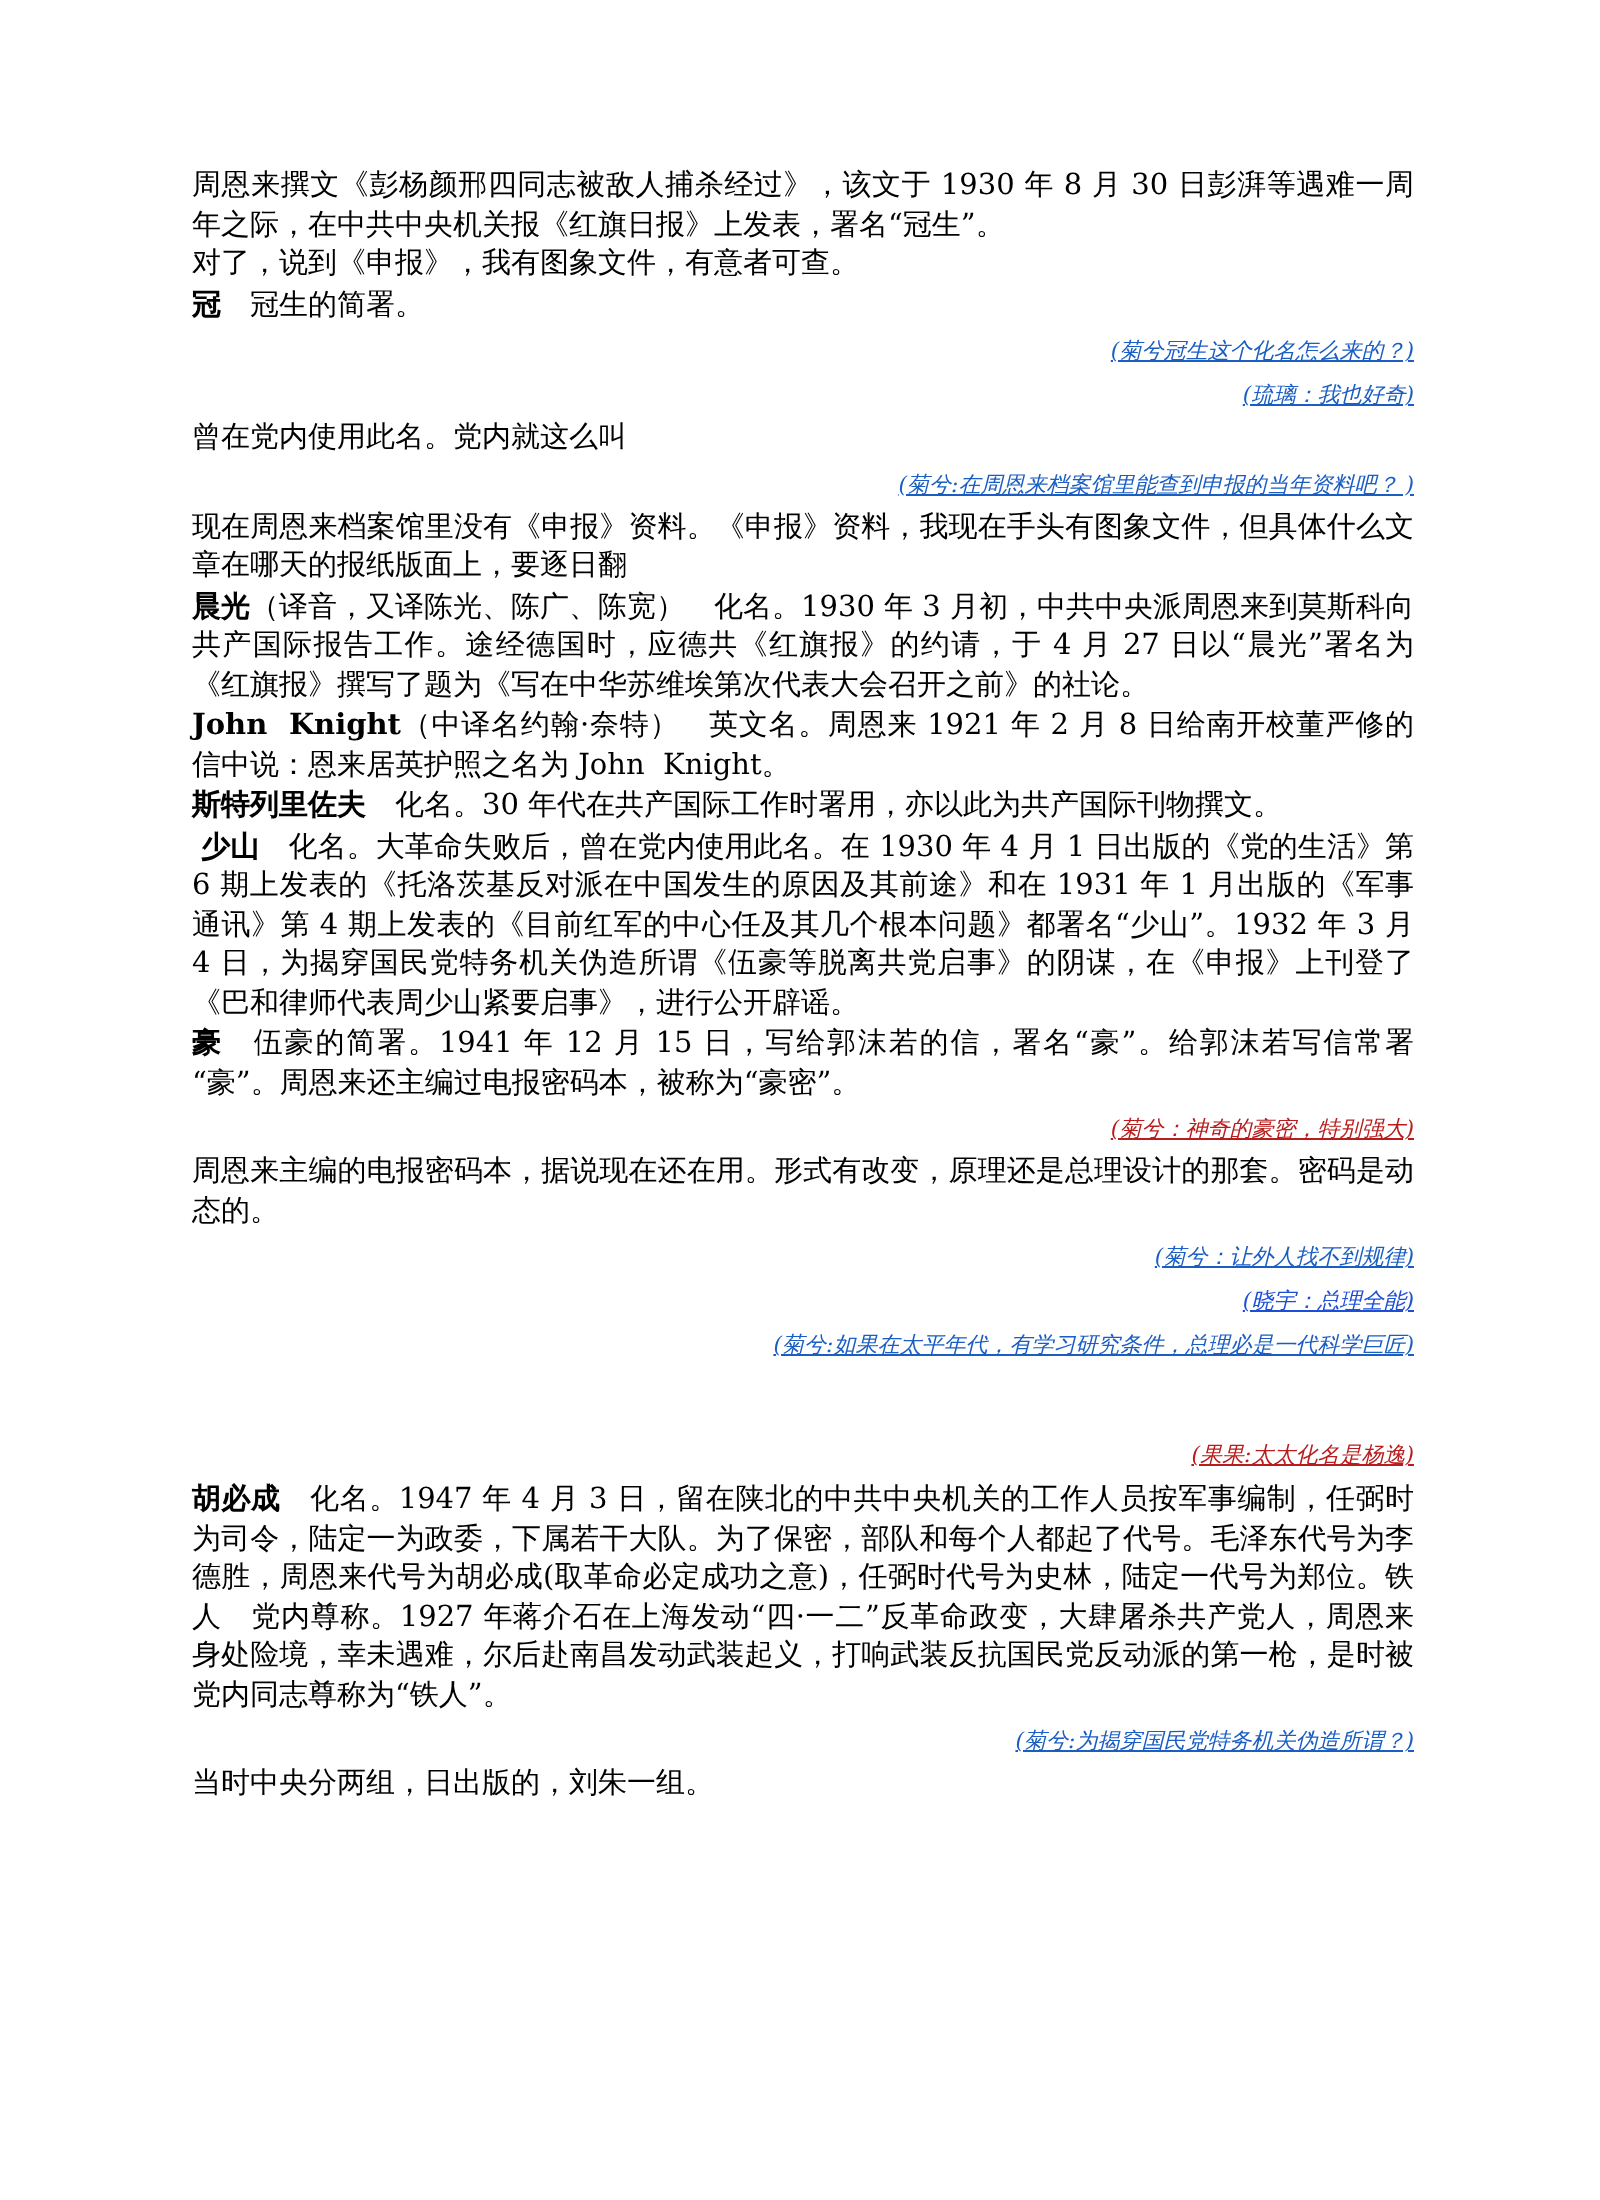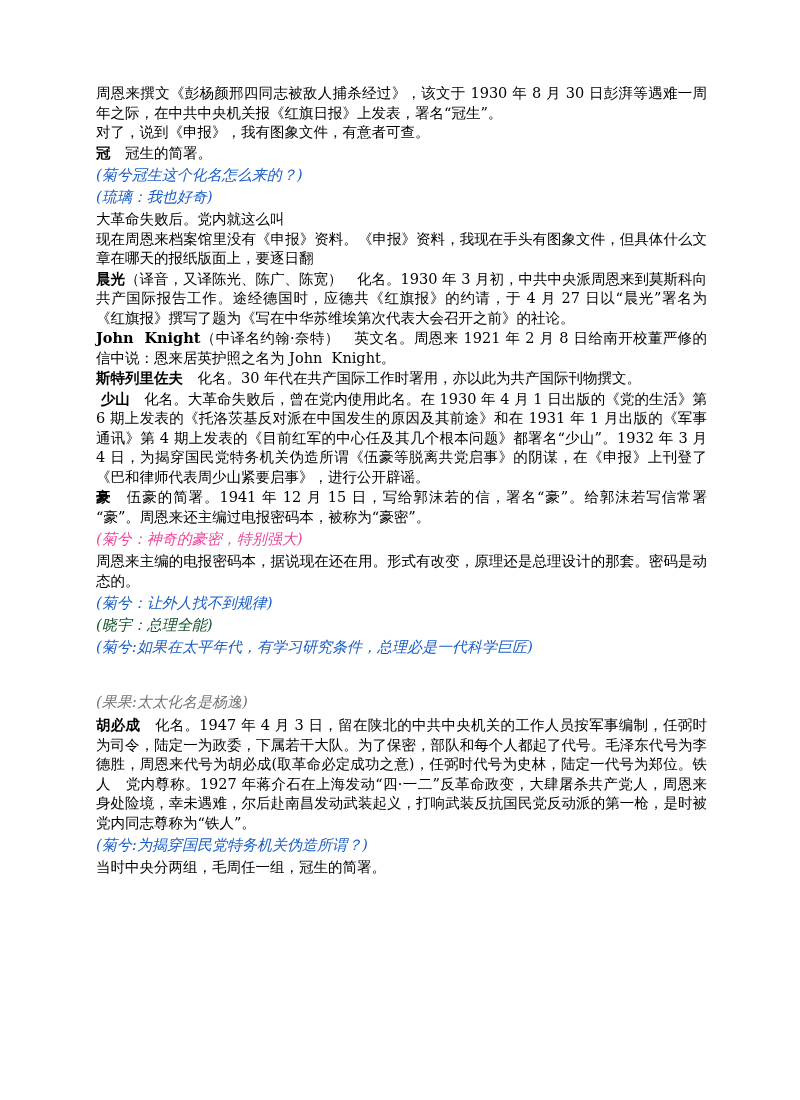--- a/index.html
+++ b/index.html
@@ -25,44 +25,46 @@
     text-align: justify;
     white-space: pre-wrap;
     word-break: break-all;
   }
   .para .alias {
     font-weight: bold;
   }
   .comment {
     color: #1a5ec3;
     font-style: italic;
-    font-size: 15px;
+    font-size: 11px;
     line-height: 19px;
     margin: 3px 0;
-    text-align: left;
+    text-align: right;
+    text-decoration: underline;
   }
 </style>
 </head>
 <body>
 
 <div class="page" id="doc-root" style="background: rgb(255, 255, 255); color: rgb(0, 0, 0);">
     <p class="para"><span class="run">周恩来撰文《彭杨颜邢四同志被敌人捕杀经过》，该文于 1930 年 8 月 30 日彭湃等遇难一周年之际，在中共中央机关报《红旗日报》上发表，署名“冠生”。</span></p>
     <p class="para"><span class="run">对了，说到《申报》，我有图象文件，有意者可查。</span></p>
     <p class="para"><span class="alias">冠</span><span class="run">　冠生的简署。</span></p>
     <p class="para comment" style="color: rgb(26, 94, 195);"><span class="run">(菊兮冠生这个化名怎么来的？)</span></p>
     <p class="para comment" style="color: rgb(26, 94, 195);"><span class="run">(琉璃：我也好奇)</span></p>
-    <p class="para"><span class="run">大革命失败后。党内就这么叫</span></p>
+    <p class="para"><span class="run">曾在党内使用此名。党内就这么叫</span></p>
+    <p class="para comment" style="color: rgb(26, 94, 195);"><span class="run">(菊兮:在周恩来档案馆里能查到申报的当年资料吧？ )</span></p>
     <p class="para"><span class="run">现在周恩来档案馆里没有《申报》资料。《申报》资料，我现在手头有图象文件，但具体什么文章在哪天的报纸版面上，要逐日翻</span></p>
     <p class="para"><span class="alias">晨光</span><span class="run">（译音，又译陈光、陈广、陈宽）　化名。1930 年 3 月初，中共中央派周恩来到莫斯科向共产国际报告工作。途经德国时，应德共《红旗报》的约请，于 4 月 27 日以“晨光”署名为《红旗报》撰写了题为《写在中华苏维埃第次代表大会召开之前》的社论。</span></p>
     <p class="para"><span class="alias">John  Knight</span><span class="run">（中译名约翰·奈特）　英文名。周恩来 1921 年 2 月 8 日给南开校董严修的信中说：恩来居英护照之名为 John  Knight。</span></p>
     <p class="para"><span class="alias">斯特列里佐夫</span><span class="run">　化名。30 年代在共产国际工作时署用，亦以此为共产国际刊物撰文。</span></p>
     <p class="para"><span class="run"> </span><span class="alias">少山</span><span class="run">　化名。大革命失败后，曾在党内使用此名。在 1930 年 4 月 1 日出版的《党的生活》第 6 期上发表的《托洛茨基反对派在中国发生的原因及其前途》和在 1931 年 1 月出版的《军事通讯》第 4 期上发表的《目前红军的中心任及其几个根本问题》都署名“少山”。1932 年 3 月 4 日，为揭穿国民党特务机关伪造所谓《伍豪等脱离共党启事》的阴谋，在《申报》上刊登了《巴和律师代表周少山紧要启事》，进行公开辟谣。</span></p>
     <p class="para"><span class="alias">豪</span><span class="run">　伍豪的简署。1941 年 12 月 15 日，写给郭沫若的信，署名“豪”。给郭沫若写信常署“豪”。周恩来还主编过电报密码本，被称为“豪密”。</span></p>
-    <p class="para comment" style="color: #ec4899;"><span class="run">(菊兮：神奇的豪密，特别强大)</span></p>
+    <p class="para comment" style="color: #b91c1c;"><span class="run">(菊兮：神奇的豪密，特别强大)</span></p>
     <p class="para"><span class="run">周恩来主编的电报密码本，据说现在还在用。形式有改变，原理还是总理设计的那套。密码是动态的。</span></p>
     <p class="para comment" style="color: rgb(26, 94, 195);"><span class="run">(菊兮：让外人找不到规律)</span></p>
-    <p class="para comment" style="color: #14532d;"><span class="run">(晓宇：总理全能)</span></p>
+    <p class="para comment" style="color: #1d4ed8;"><span class="run">(晓宇：总理全能)</span></p>
     <p class="para comment" style="color: rgb(26, 94, 195);"><span class="run">(菊兮:如果在太平年代，有学习研究条件，总理必是一代科学巨匠)</span></p>
-    <p class="para comment" style="color: #737373; margin-top: 36px;"><span class="run">(果果:太太化名是杨逸)</span></p>
+    <p class="para comment" style="color: #b91c1c; margin-top: 36px;"><span class="run">(果果:太太化名是杨逸)</span></p>
     <p class="para"><span class="alias">胡必成</span><span class="run">　化名。1947 年 4 月 3 日，留在陕北的中共中央机关的工作人员按军事编制，任弼时为司令，陆定一为政委，下属若干大队。为了保密，部队和每个人都起了代号。毛泽东代号为李德胜，周恩来代号为胡必成(取革命必定成功之意)，任弼时代号为史林，陆定一代号为郑位。铁人　党内尊称。1927 年蒋介石在上海发动“四·一二”反革命政变，大肆屠杀共产党人，周恩来身处险境，幸未遇难，尔后赴南昌发动武装起义，打响武装反抗国民党反动派的第一枪，是时被党内同志尊称为“铁人”。</span></p>
     <p class="para comment" style="color: rgb(26, 94, 195);"><span class="run">(菊兮:为揭穿国民党特务机关伪造所谓？)</span></p>
-    <p class="para"><span class="run">当时中央分两组，毛周任一组，冠生的简署。</span></p>
+    <p class="para"><span class="run">当时中央分两组，日出版的，刘朱一组。</span></p>
   </div>
 
 </body></html>

